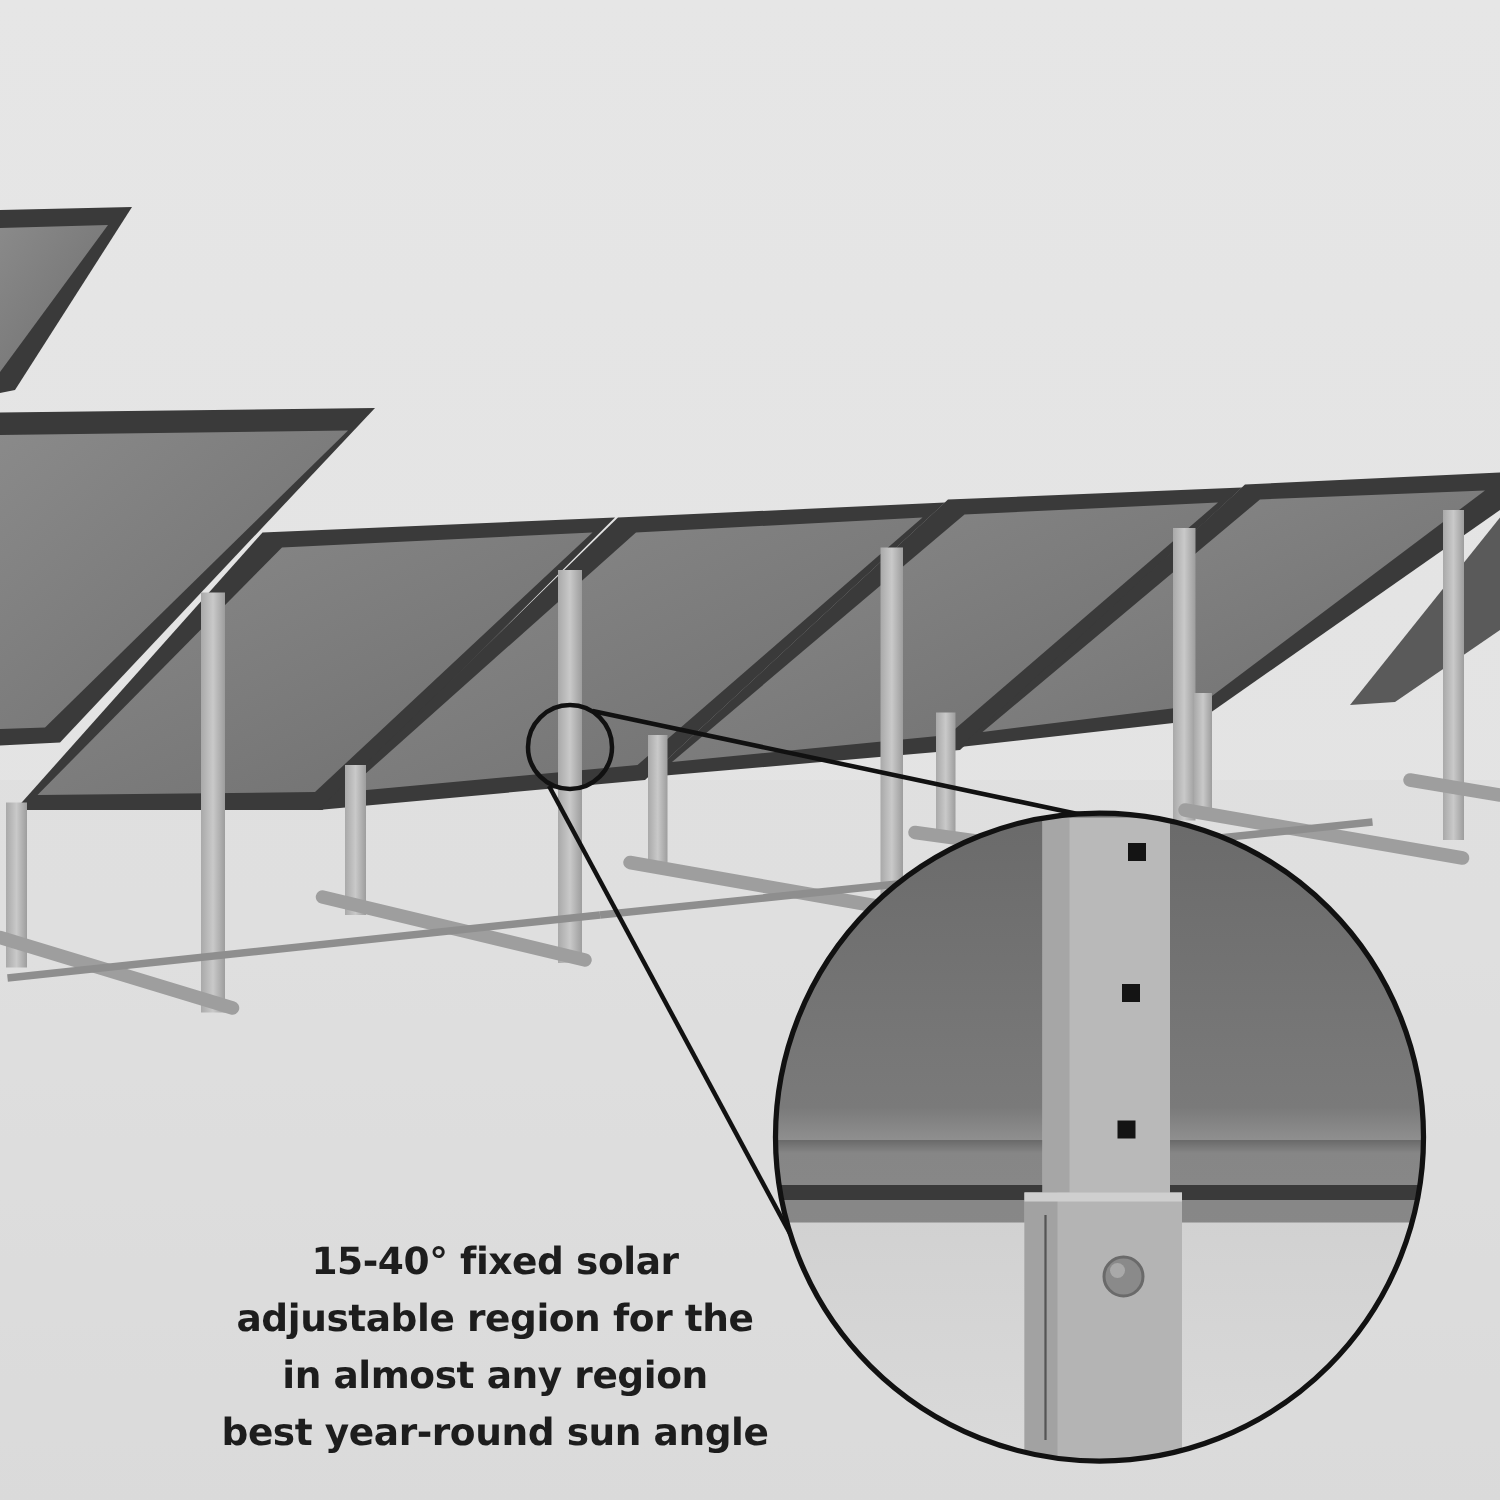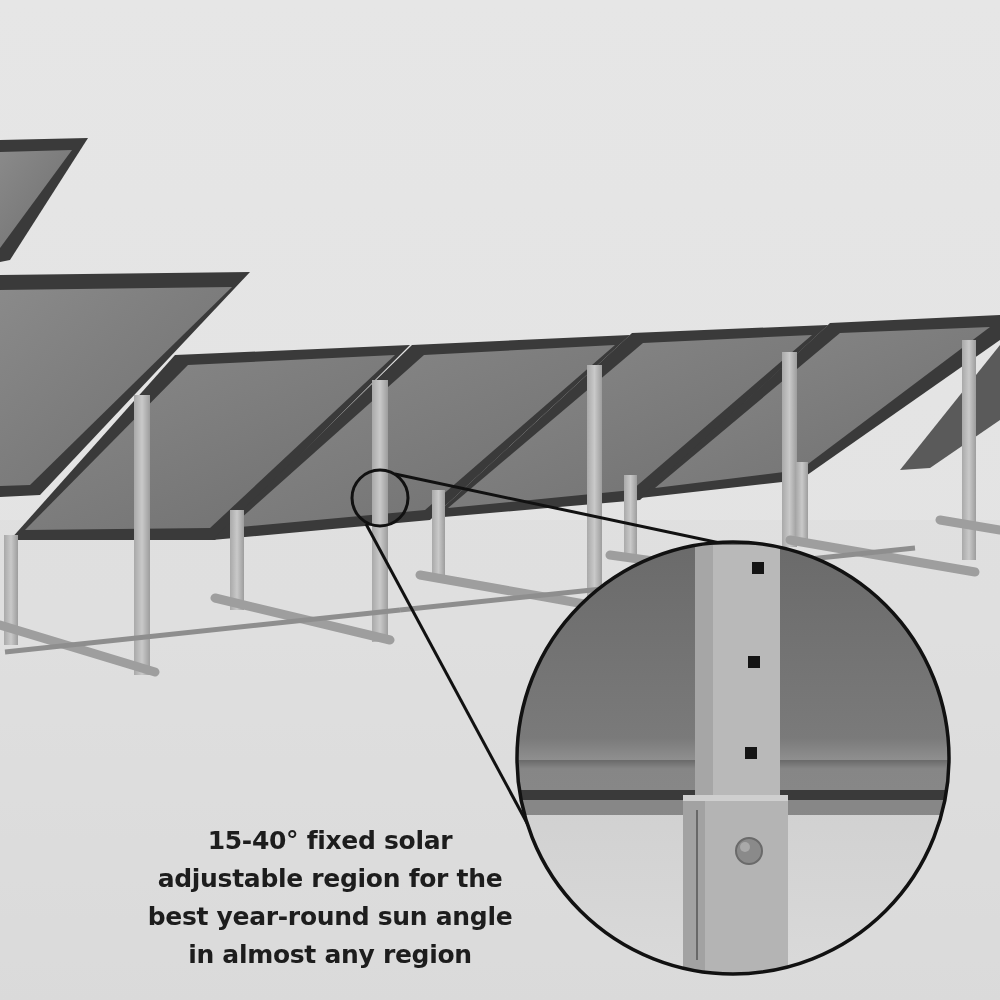--- a/index.html
+++ b/index.html
@@ -121,16 +121,16 @@
         <circle cx="749" cy="851" r="13" fill="#8a8a8a" stroke="#6a6a6a" stroke-width="2"></circle>
         <circle cx="745" cy="847" r="5" fill="#a9a9a9"></circle>
       </g>
       <circle cx="733" cy="758" r="216" fill="none" stroke="#111" stroke-width="3.5"></circle>
     </g>
   </svg>
 
   <div class="caption">
     <div>15-40° fixed solar</div>
     <div>adjustable region for the</div>
+    <div>in almost any region</div>
     <div>best year-round sun angle</div>
-    <div>in almost any region</div>
   </div>
 </div>
 
 </body></html>

